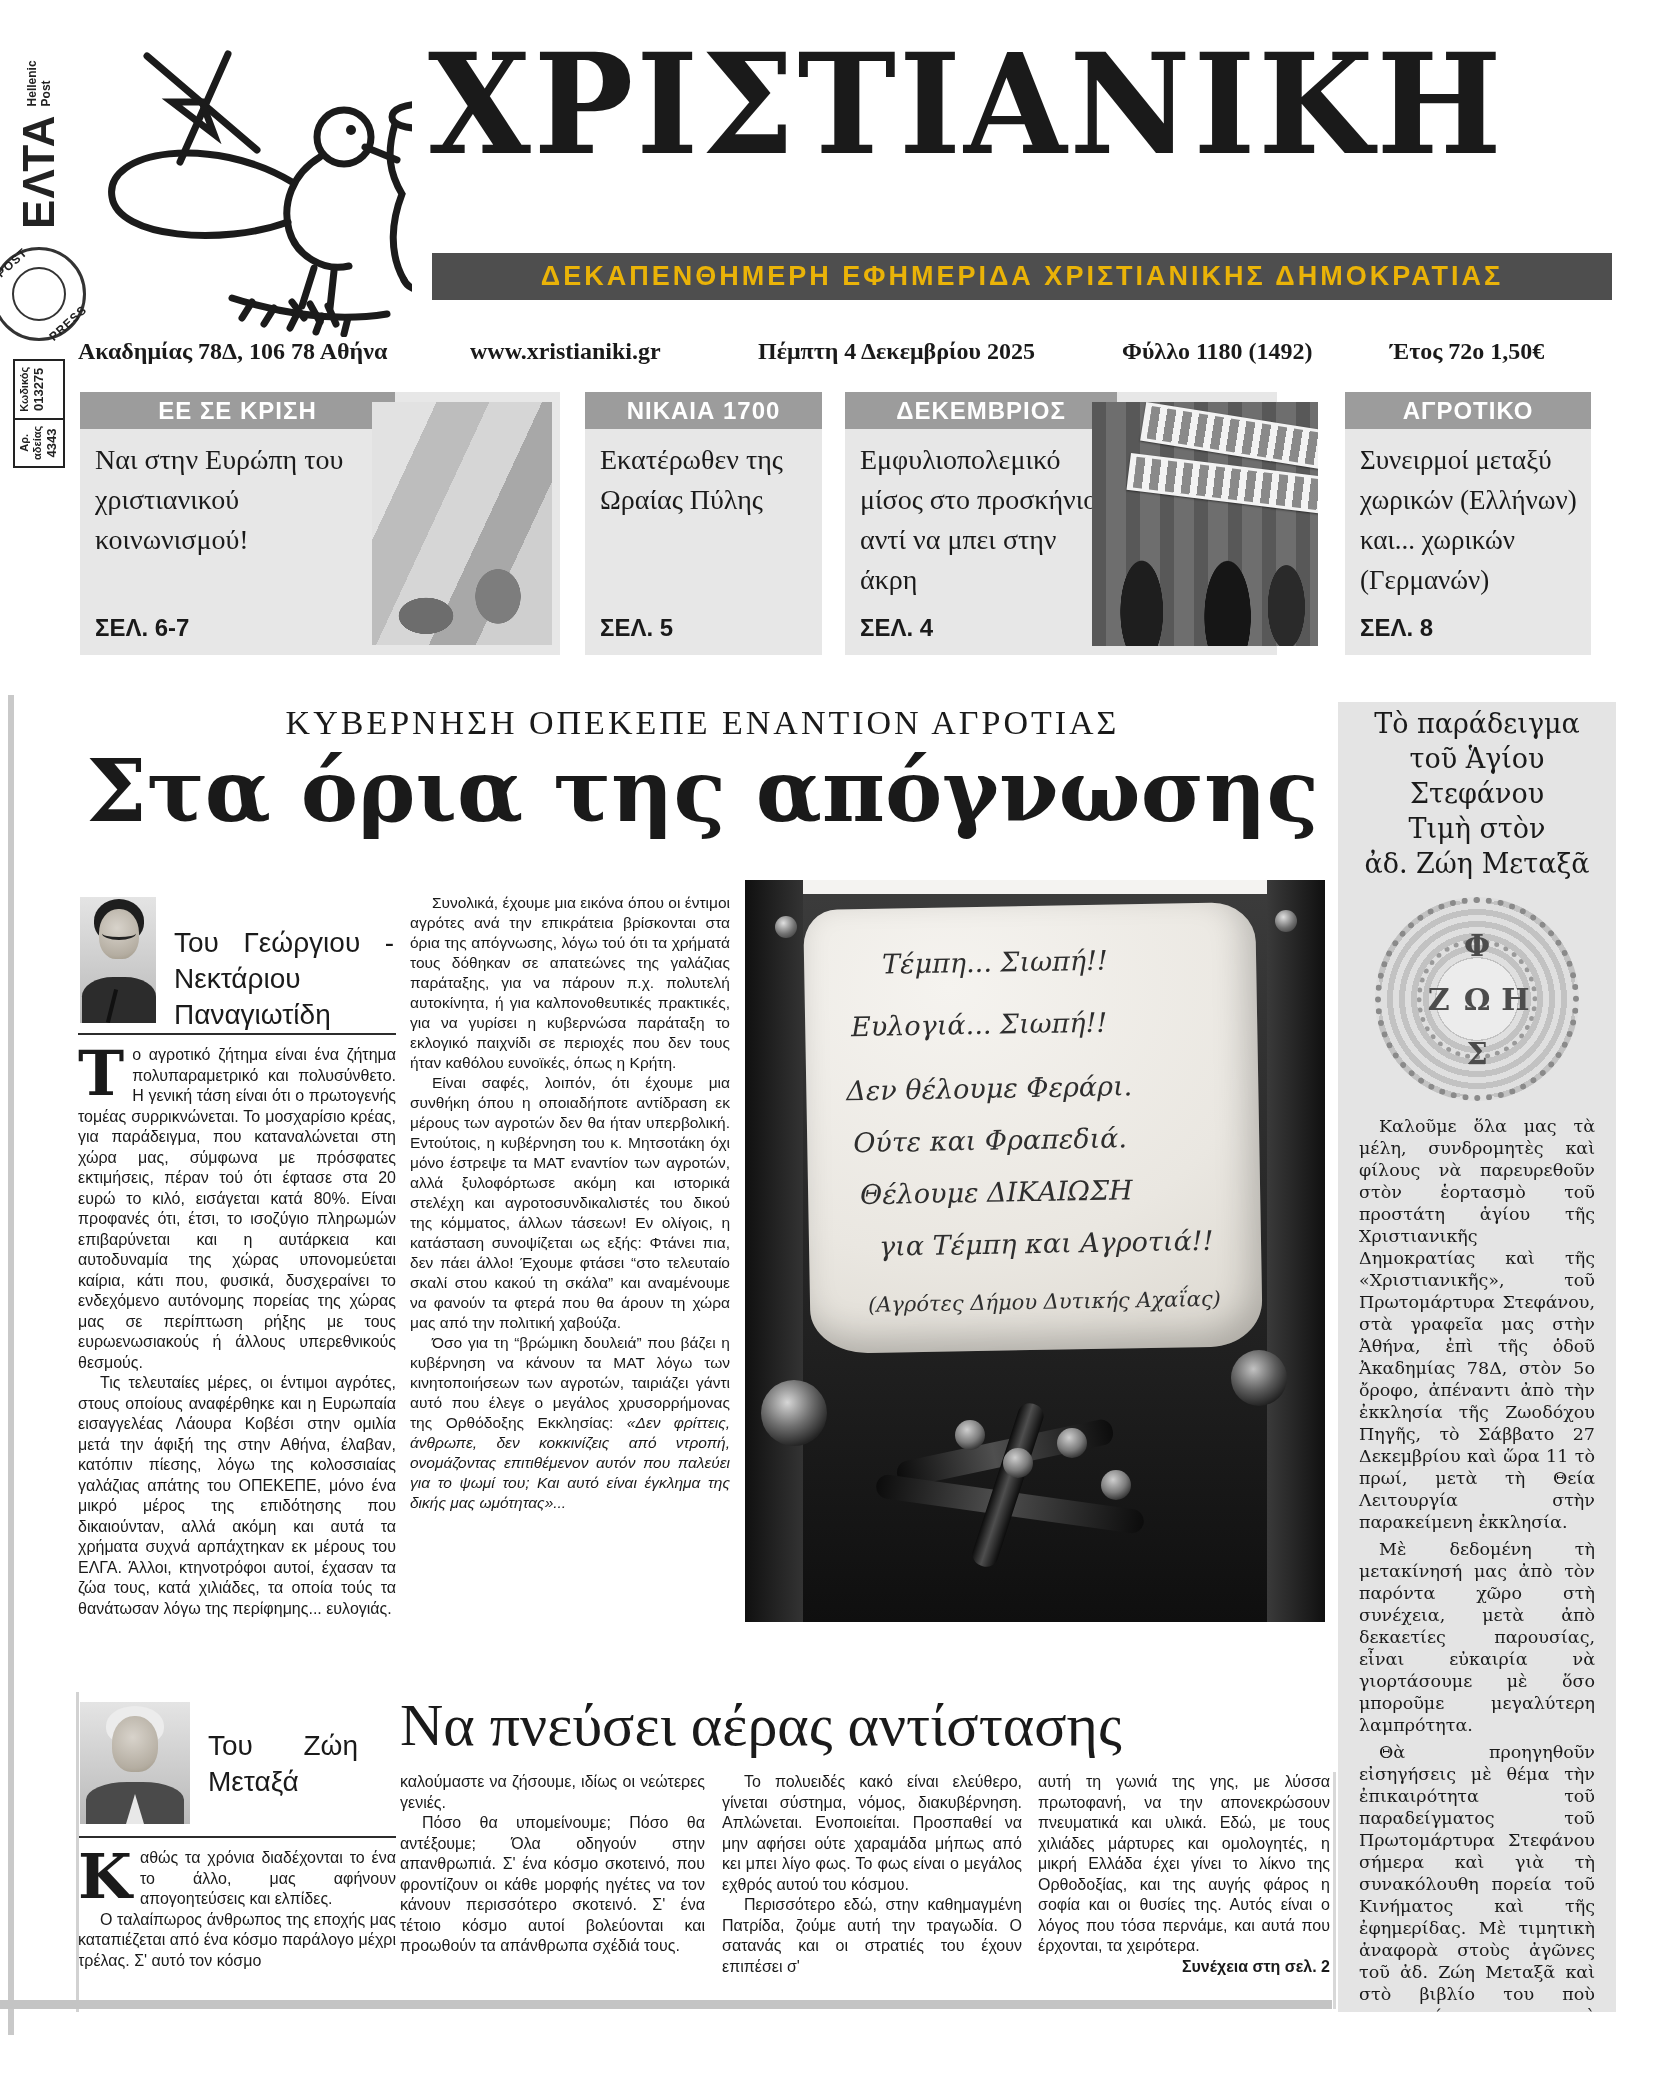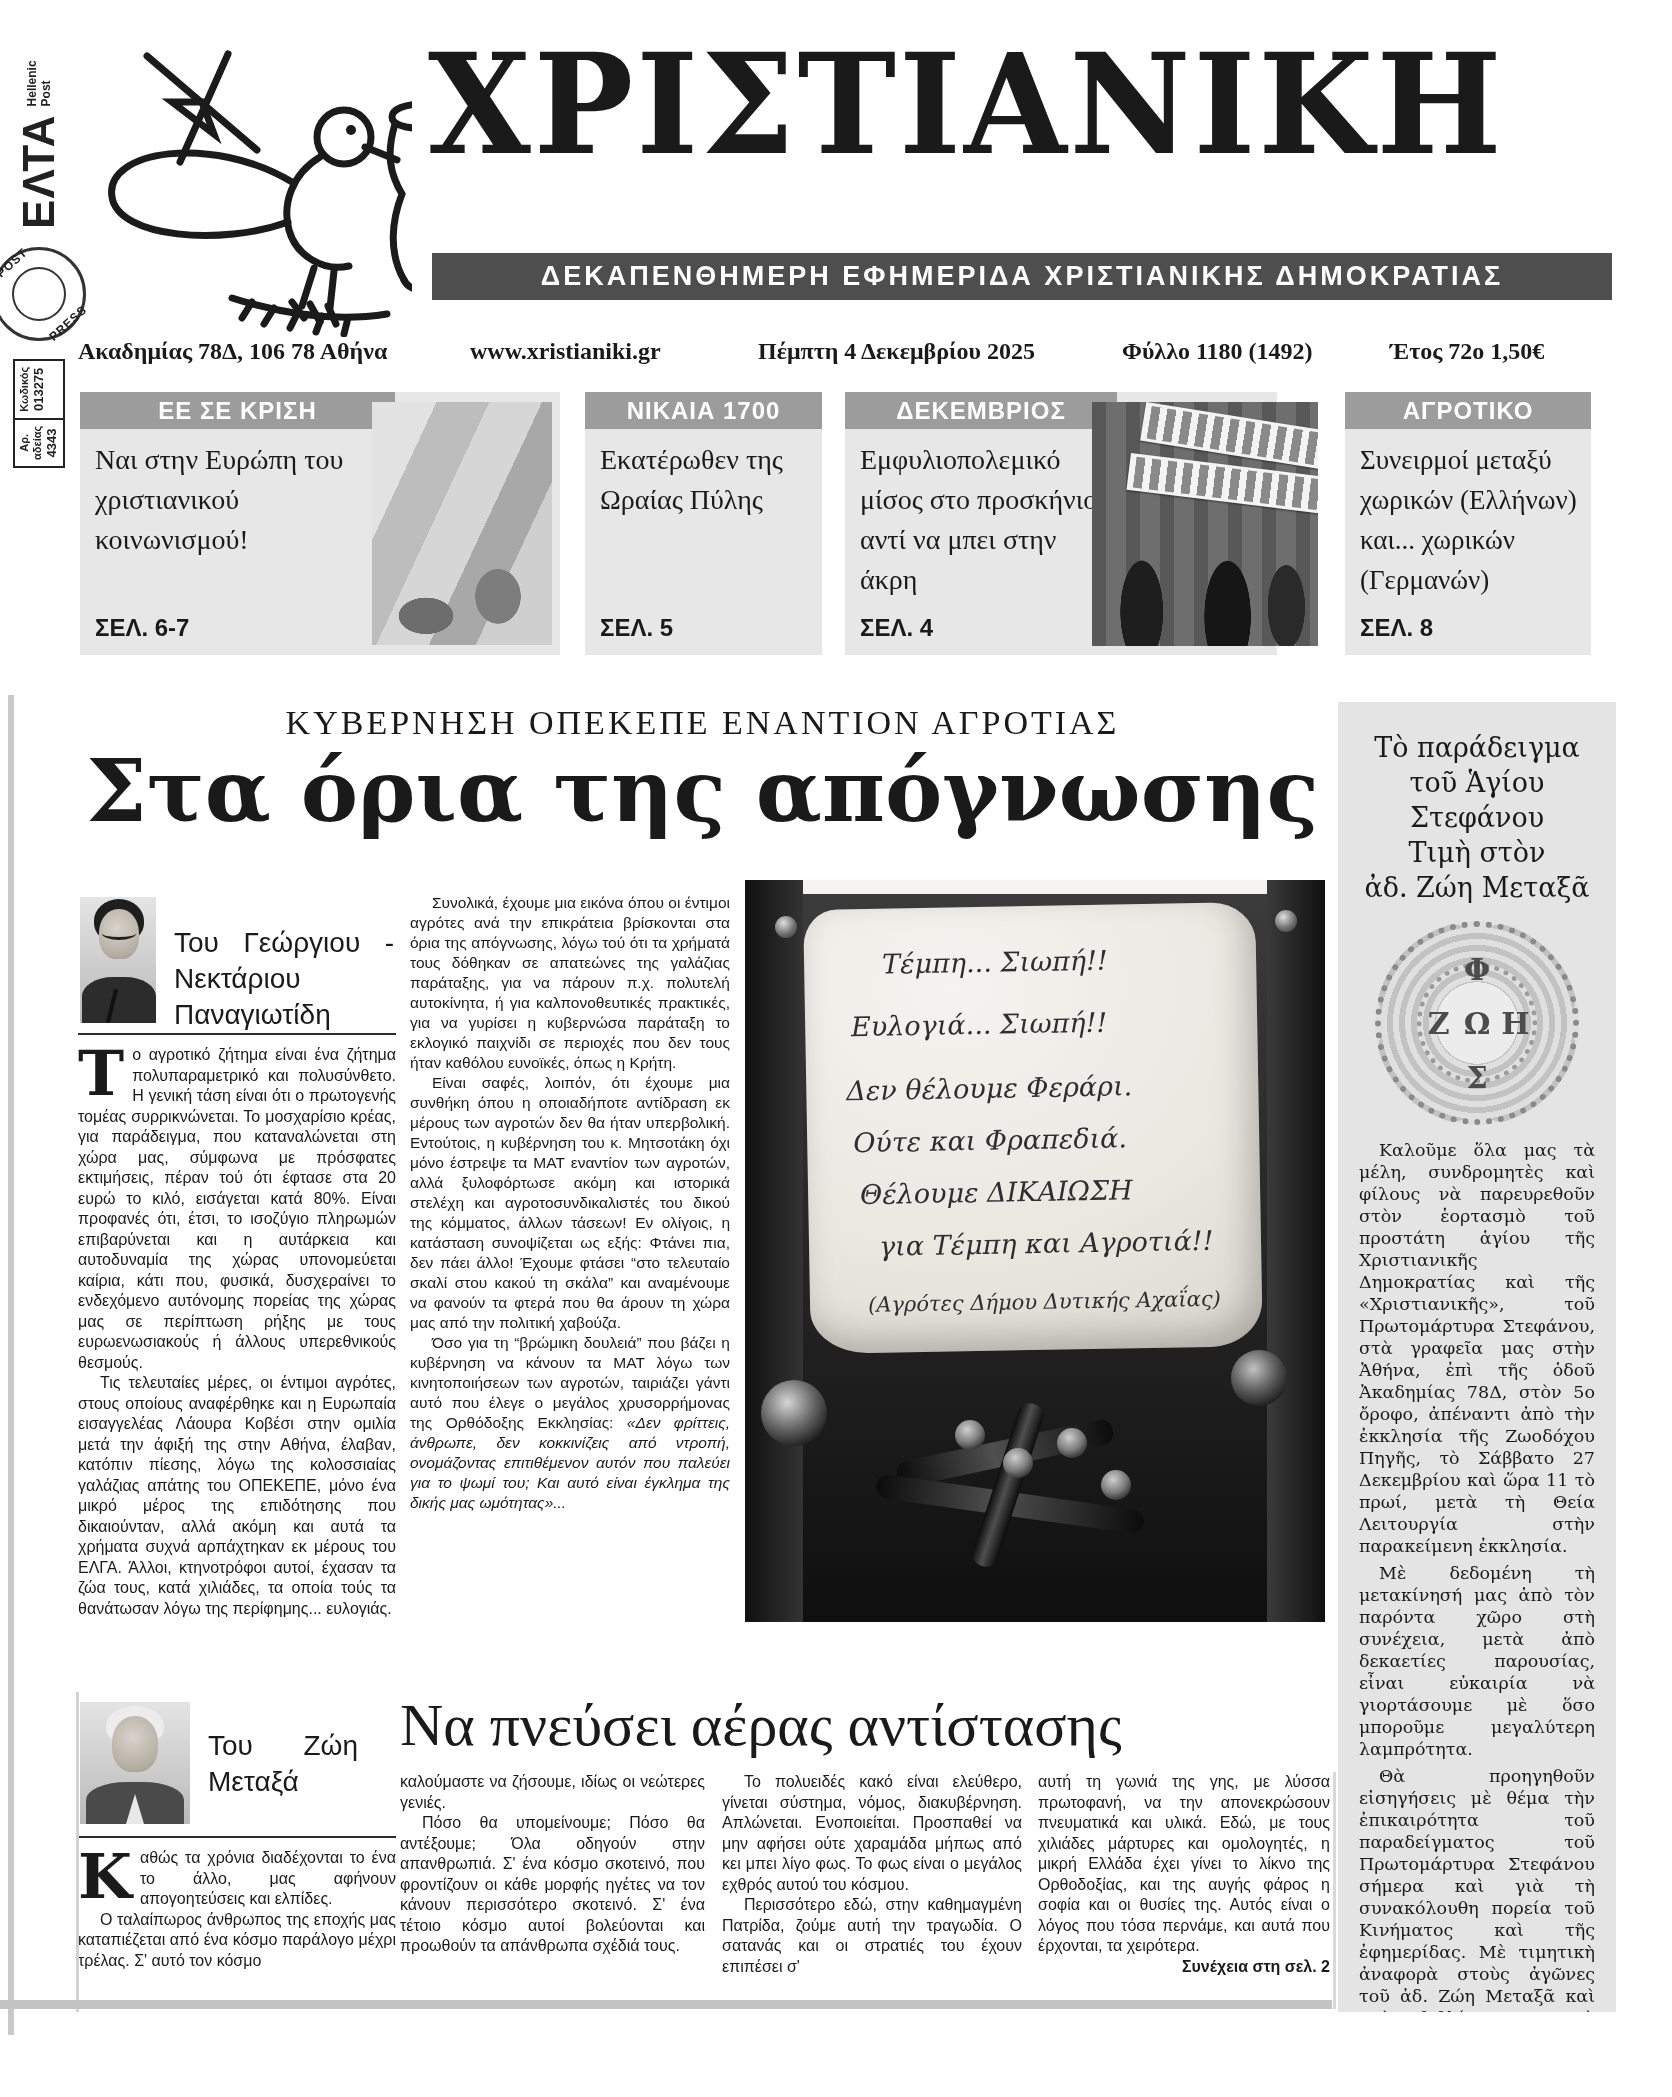--- a/index.html
+++ b/index.html
@@ -24,21 +24,21 @@
   .elta .name { font:bold 44px "Liberation Sans", sans-serif; letter-spacing:1px; }
   .elta .sub  { font:bold 12px "Liberation Sans", sans-serif; }
   .swoosh { width:66px; height:28px; border-top:5px solid #222; border-radius:50%; transform:rotate(-10deg); }
 
   
   #logo { position:absolute; left:52px; top:42px; }
   #title { position:absolute; left:428px; top:36px; width:1190px;
            font-family:"DejaVu Serif", serif; font-weight:bold; font-size:138px; line-height:1;
            letter-spacing:3px; transform:scaleX(0.96); transform-origin:left; white-space:nowrap; }
   #subtitle { position:absolute; left:432px; top:253px; width:1180px; height:47px;
-              background:#4e4e4e; color:#ffffff; display:flex; align-items:center; justify-content:center;
+              background:#4e4e4e; color:#eab308; display:flex; align-items:center; justify-content:center;
               font:bold 27px "Liberation Sans", sans-serif; letter-spacing:3px; }
   .info { position:absolute; top:338px; font-weight:bold; font-size:24px; white-space:nowrap; }
 
   
   .panel { position:absolute; background:#e7e7e7; }
   .tagbar { position:absolute; top:0; height:37px; background:#9c9c9c; color:#fff;
             font:bold 24px "Liberation Sans", sans-serif; letter-spacing:1px;
             display:flex; align-items:center; justify-content:center; }
   .ttext { position:absolute; top:48px; left:15px; right:12px;
            font-size:28px; line-height:40px; }
@@ -106,21 +106,21 @@
   .pipe { position:absolute; border-radius:12px;
           background:linear-gradient(90deg,#0c0c0c,#4f4f4f 45%,#0c0c0c); }
   .p1 { left:150px; top:560px; width:220px; height:26px; transform:rotate(-12deg); }
   .p2 { left:130px; top:612px; width:270px; height:24px; transform:rotate(8deg); }
   .p3 { left:250px; top:520px; width:26px; height:170px; transform:rotate(18deg); }
   .coupler { position:absolute; width:30px; height:30px; border-radius:50%;
              background:radial-gradient(circle at 40% 32%, #cfcfcf, #7c7c7c 48%, #2c2c2c 80%); }
 
   
   #sidebar { position:absolute; left:1338px; top:702px; width:278px; height:1310px;
-             background:#e4e4e4; box-sizing:border-box; padding:28px 16px; overflow:hidden;
+             background:#e4e4e4; box-sizing:border-box; padding:4px 16px; overflow:hidden;
              font-family:"DejaVu Serif", serif; }
   #sidebar .shead { text-align:center; font-size:27px; line-height:35px; }
   #mosaic { position:relative; width:192px; height:192px; margin:16px auto 14px auto; border-radius:50%;
             border:6px dotted #8a8a8a;
             background:
               radial-gradient(circle, #ececec 0 30%, transparent 30% 32%),
               repeating-radial-gradient(circle, #c2c2c2 0 6px, #dfdfdf 6px 12px); }
   #mosaic .ring { position:absolute; inset:36px; border:5px dotted #9a9a9a; border-radius:50%; }
   #mosaic .mz { position:absolute; font-weight:bold; font-size:30px; color:#4c4c4c;
                 transform:translate(-50%,-50%); }

